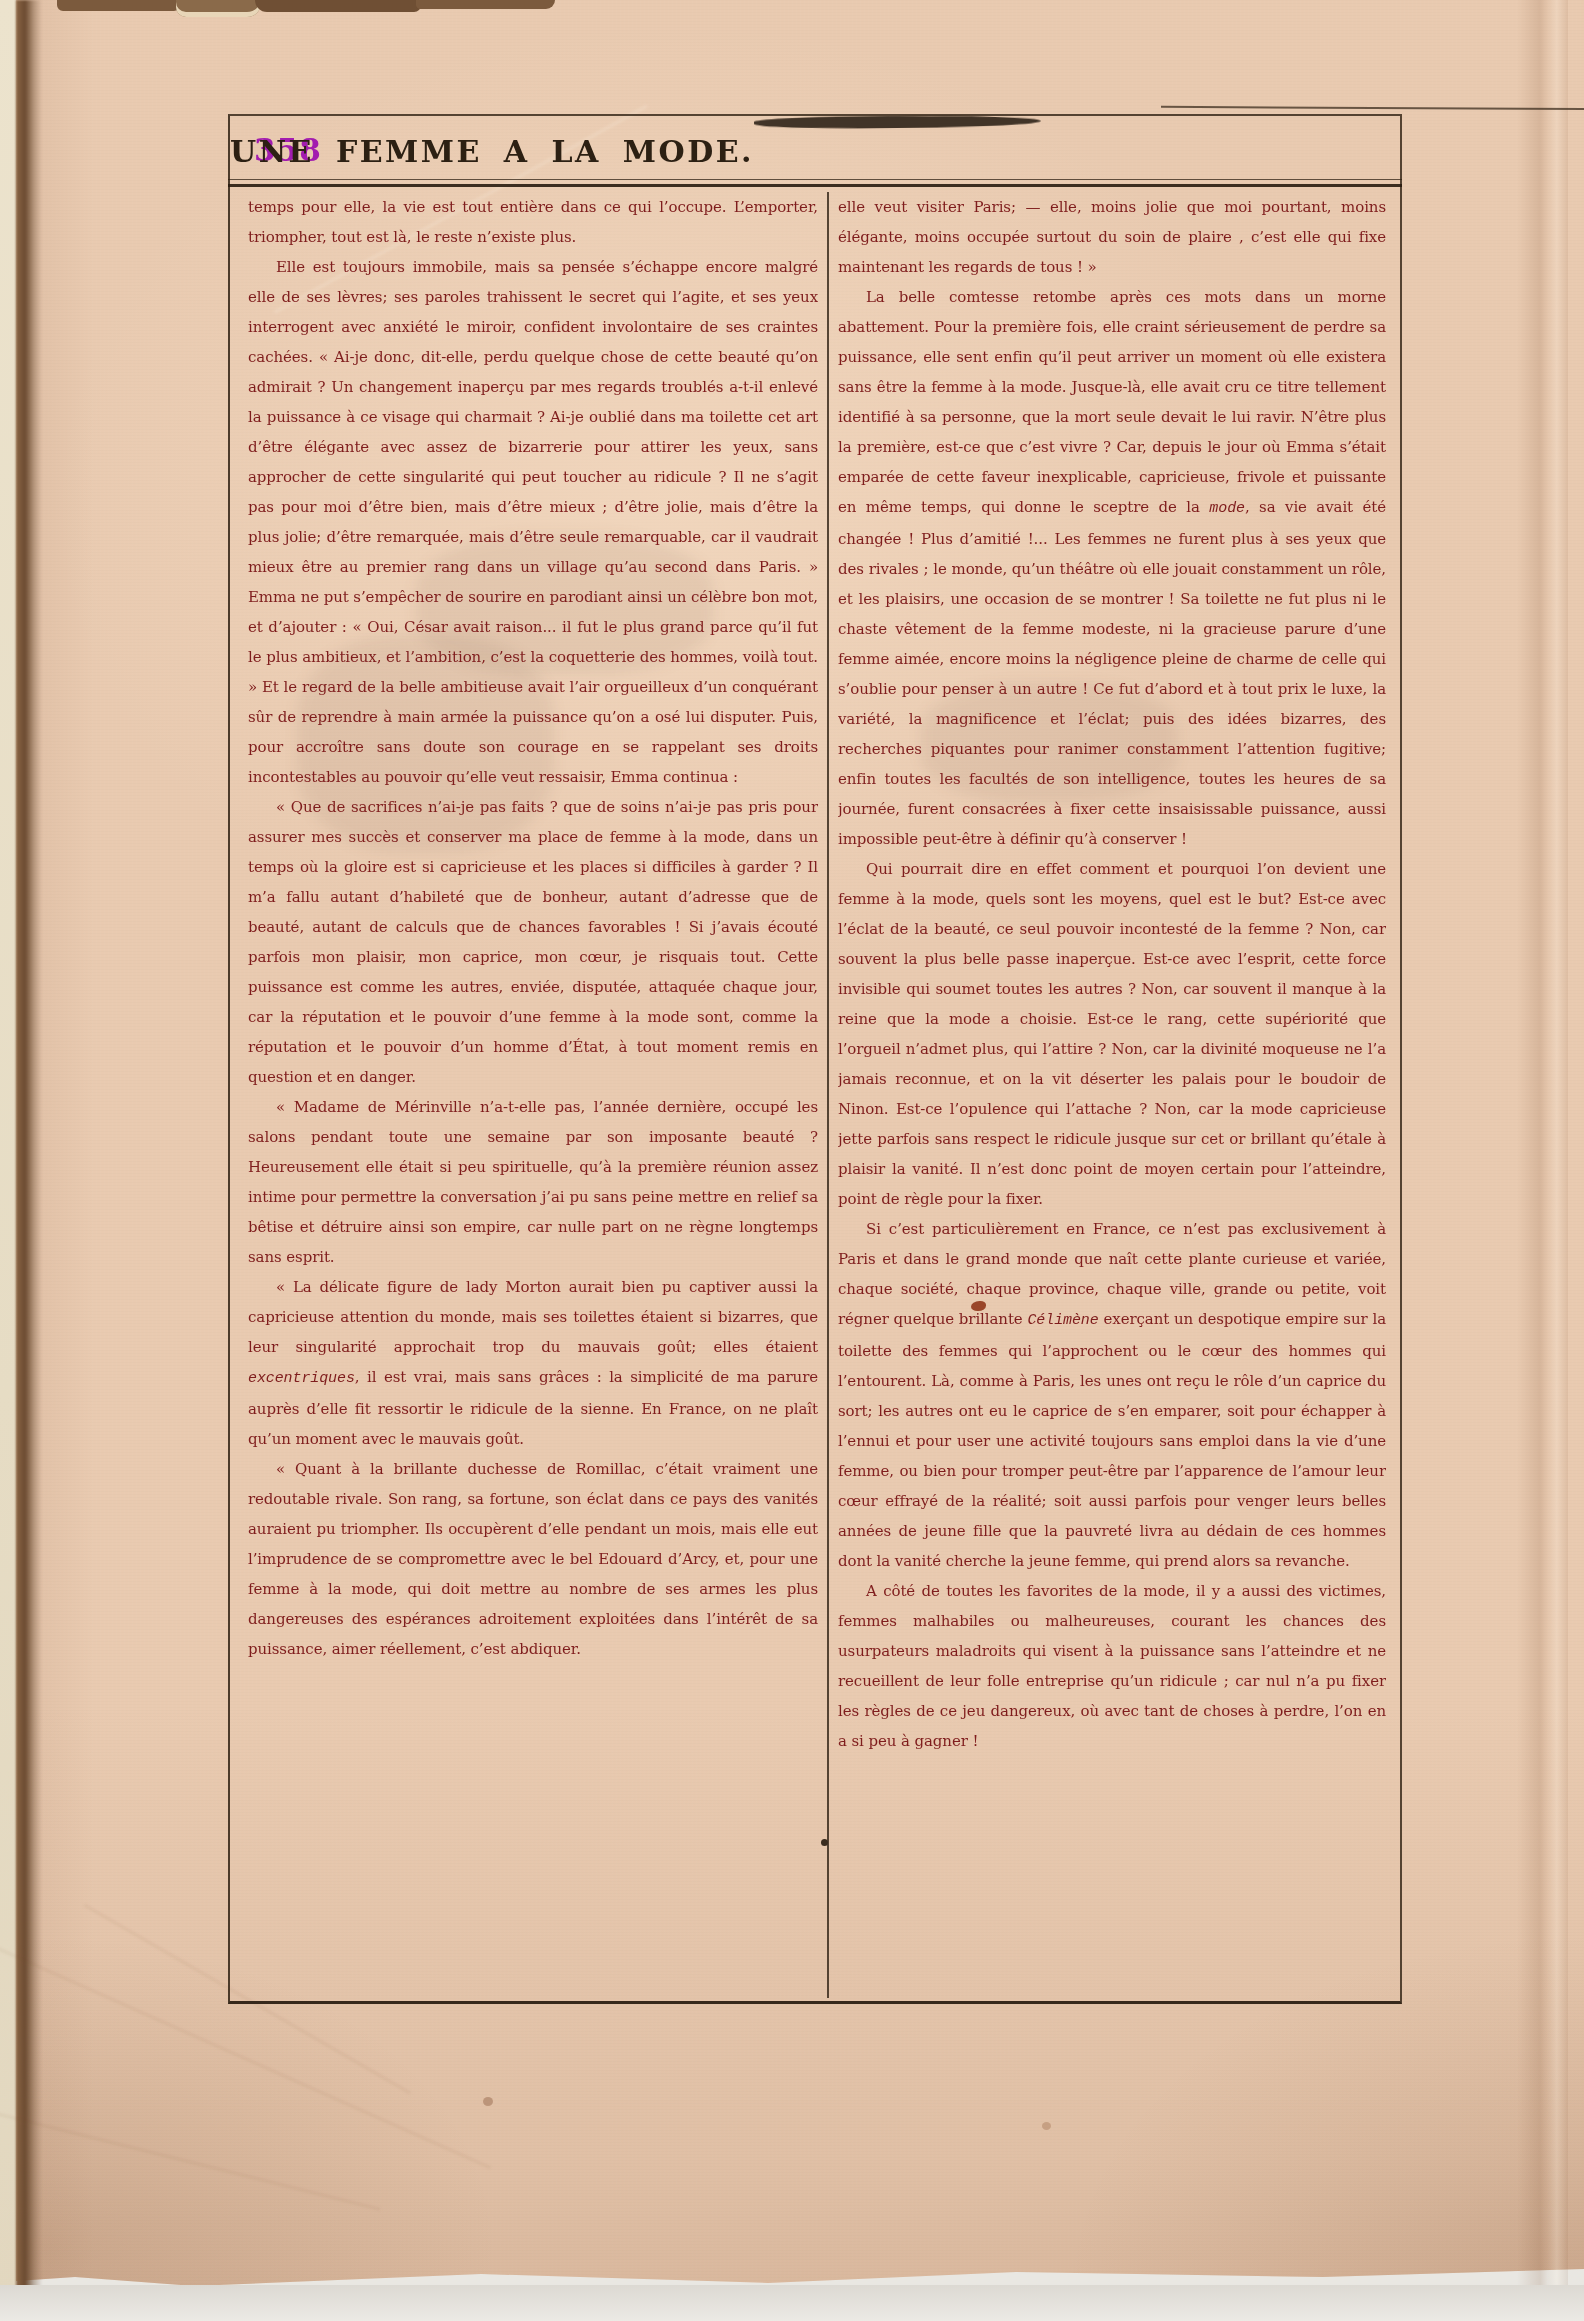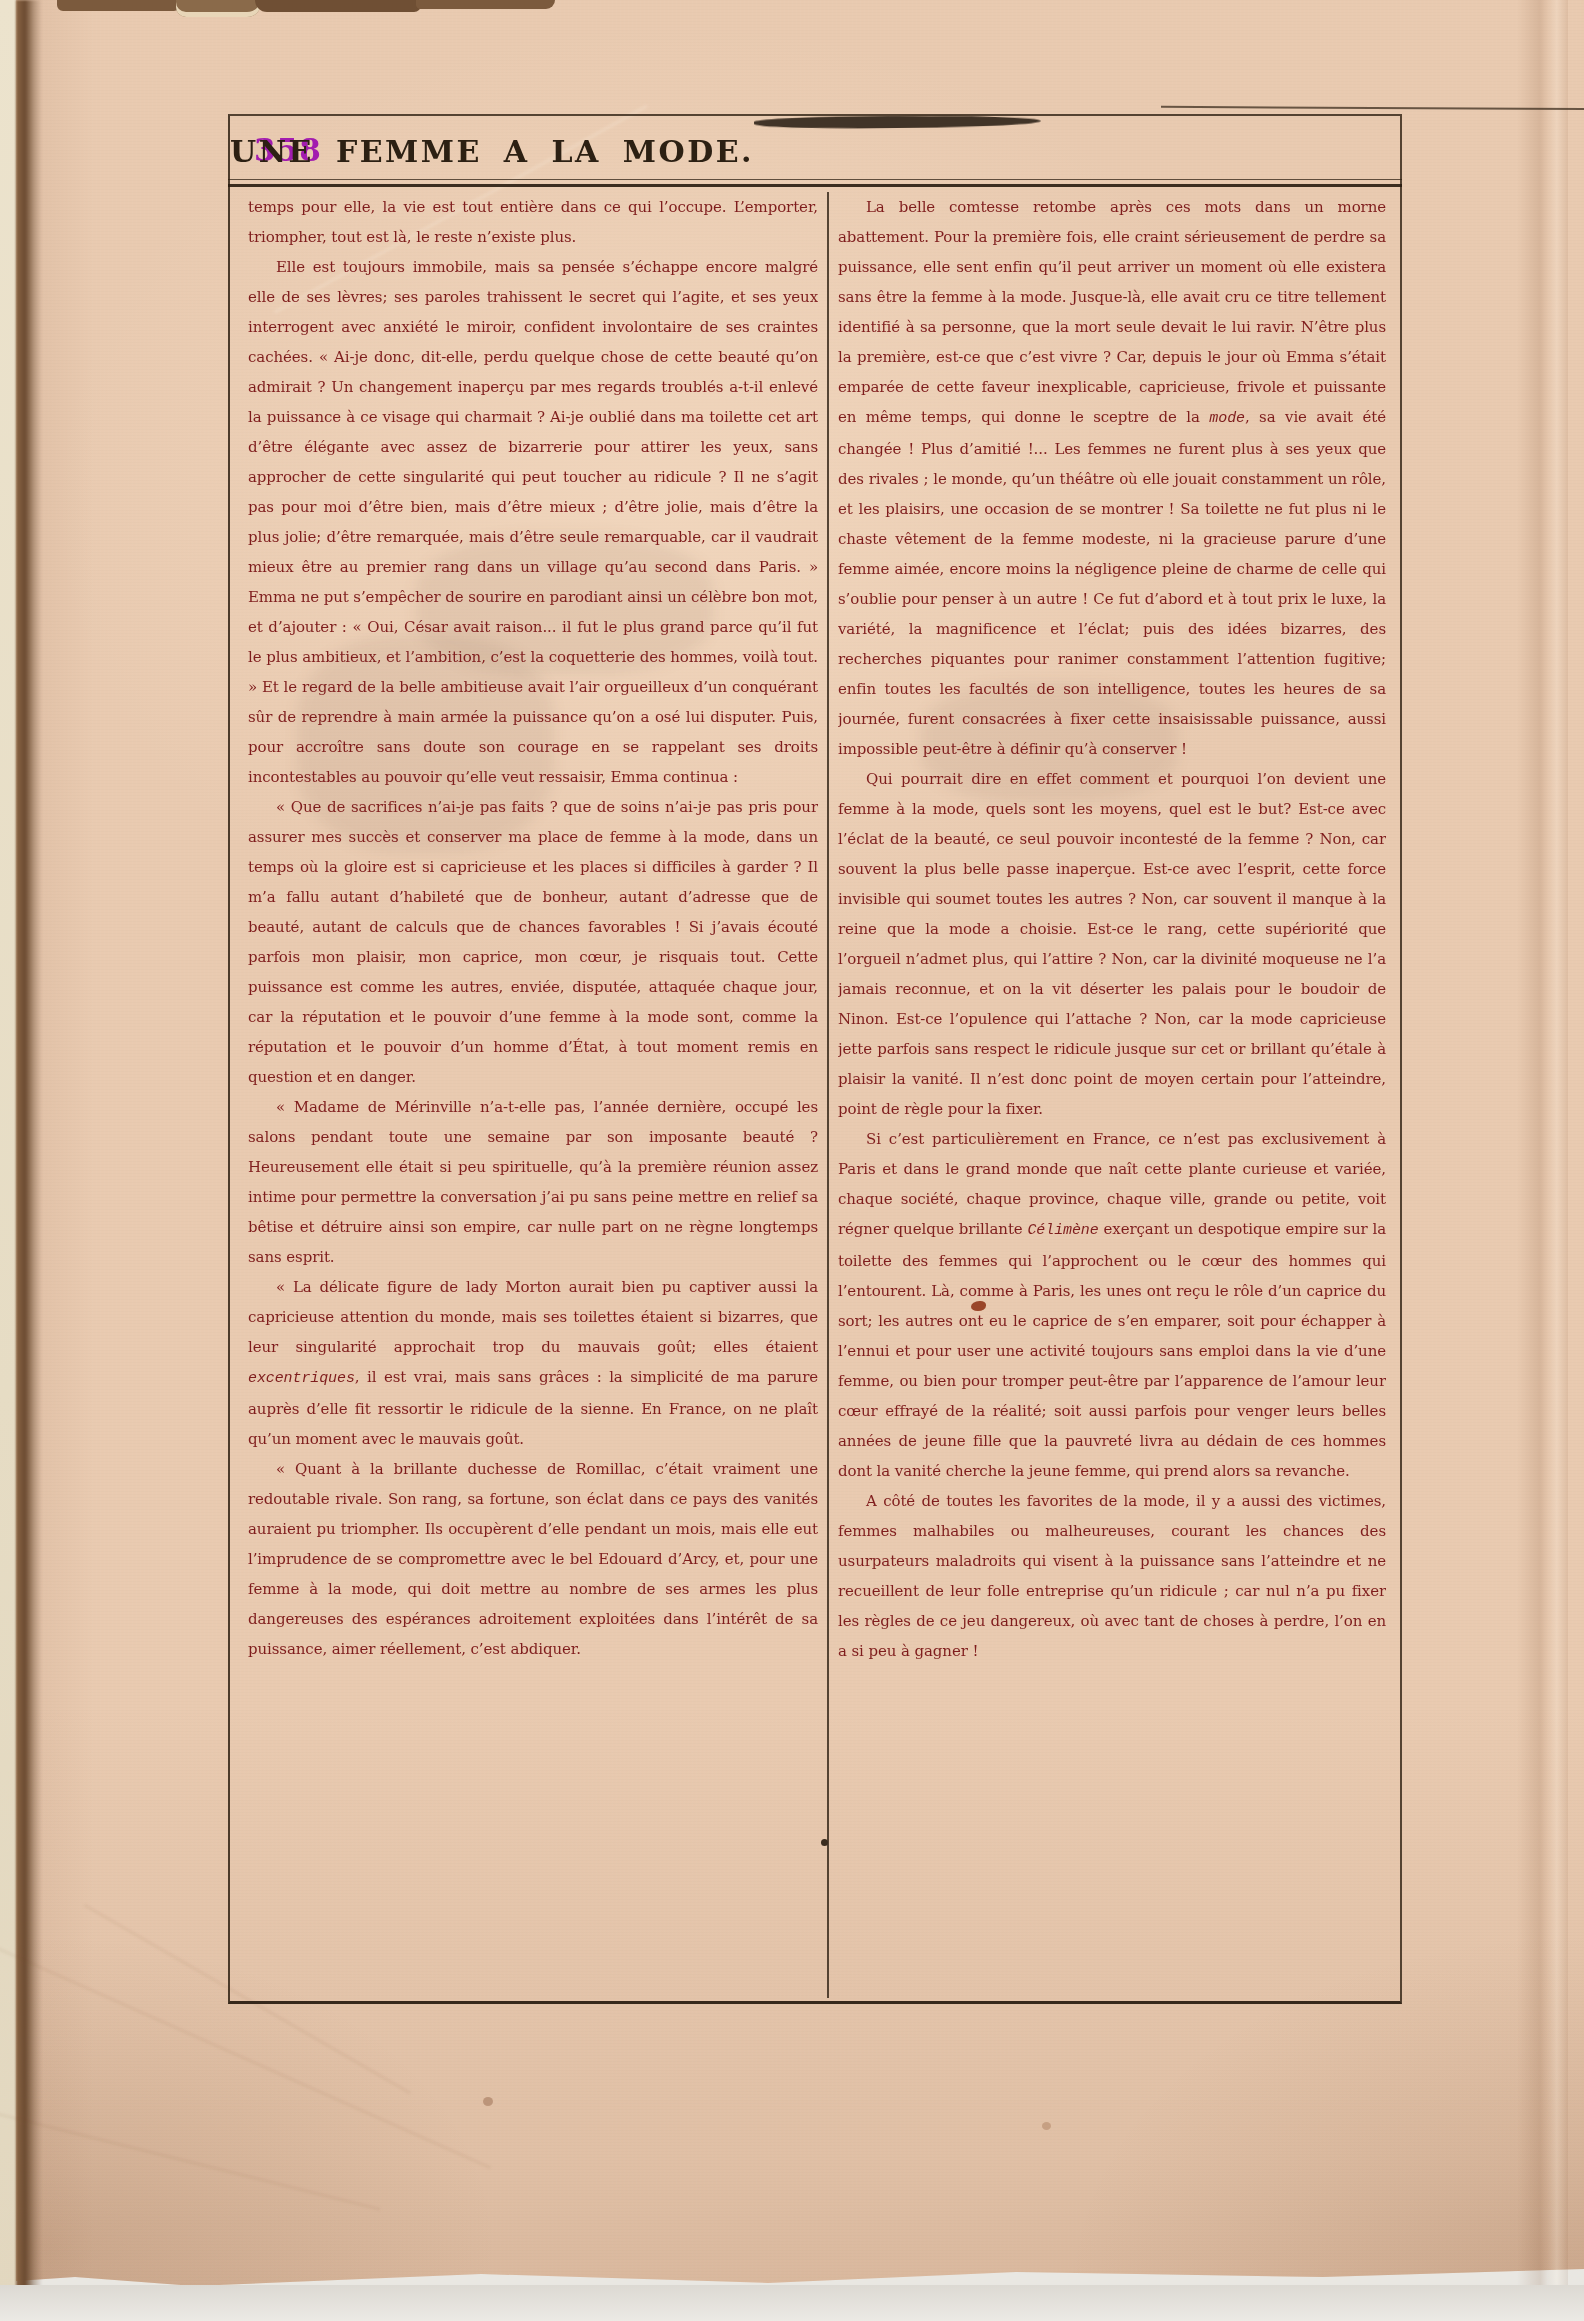--- a/index.html
+++ b/index.html
@@ -115,20 +115,21 @@
       <div class="col col-left">
           <p class="para"><span>temps pour elle, la vie est tout entière dans ce qui l’occupe. L’emporter, triompher, tout est là, le reste n’existe plus.</span></p>
           <p class="para indent"><span>Elle est toujours immobile, mais sa pensée s’échappe encore malgré elle de ses lèvres; ses paroles trahissent le secret qui l’agite, et ses yeux interrogent avec anxiété le miroir, confident involontaire de ses craintes cachées. « Ai-je donc, dit-elle, perdu quelque chose de cette beauté qu’on admirait ? Un changement inaperçu par mes regards troublés a-t-il enlevé la puissance à ce visage qui charmait ? Ai-je oublié dans ma toilette cet art d’être élégante avec assez de bizarrerie pour attirer les yeux, sans approcher de cette singularité qui peut toucher au ridicule ? Il ne s’agit pas pour moi d’être bien, mais d’être mieux ; d’être jolie, mais d’être la plus jolie; d’être remarquée, mais d’être seule remarquable, car il vaudrait mieux être au premier rang dans un village qu’au second dans Paris. » Emma ne put s’empêcher de sourire en parodiant ainsi un célèbre bon mot, et d’ajouter : « Oui, César avait raison... il fut le plus grand parce qu’il fut le plus ambitieux, et l’ambition, c’est la coquetterie des hommes, voilà tout. » Et le regard de la belle ambitieuse avait l’air orgueilleux d’un conquérant sûr de reprendre à main armée la puissance qu’on a osé lui disputer. Puis, pour accroître sans doute son courage en se rappelant ses droits incontestables au pouvoir qu’elle veut ressaisir, Emma continua :</span></p>
           <p class="para indent"><span>« Que de sacrifices n’ai-je pas faits ? que de soins n’ai-je pas pris pour assurer mes succès et conserver ma place de femme à la mode, dans un temps où la gloire est si capricieuse et les places si difficiles à garder ? Il m’a fallu autant d’habileté que de bonheur, autant d’adresse que de beauté, autant de calculs que de chances favorables ! Si j’avais écouté parfois mon plaisir, mon caprice, mon cœur, je risquais tout. Cette puissance est comme les autres, enviée, disputée, attaquée chaque jour, car la réputation et le pouvoir d’une femme à la mode sont, comme la réputation et le pouvoir d’un homme d’État, à tout moment remis en question et en danger.</span></p>
           <p class="para indent"><span>« Madame de Mérinville n’a-t-elle pas, l’année dernière, occupé les salons pendant toute une semaine par son imposante beauté ? Heureusement elle était si peu spirituelle, qu’à la première réunion assez intime pour permettre la conversation j’ai pu sans peine mettre en relief sa bêtise et détruire ainsi son empire, car nulle part on ne règne longtemps sans esprit.</span></p>
           <p class="para indent"><span>« La délicate figure de lady Morton aurait bien pu captiver aussi la capricieuse attention du monde, mais ses toilettes étaient si bizarres, que leur singularité approchait trop du mauvais goût; elles étaient </span><span class="it">excentriques</span><span>, il est vrai, mais sans grâces : la simplicité de ma parure auprès d’elle fit ressortir le ridicule de la sienne. En France, on ne plaît qu’un moment avec le mauvais goût.</span></p>
           <p class="para indent"><span>« Quant à la brillante duchesse de Romillac, c’était vraiment une redoutable rivale. Son rang, sa fortune, son éclat dans ce pays des vanités auraient pu triompher. Ils occupèrent d’elle pendant un mois, mais elle eut l’imprudence de se compromettre avec le bel Edouard d’Arcy, et, pour une femme à la mode, qui doit mettre au nombre de ses armes les plus dangereuses des espérances adroitement exploitées dans l’intérêt de sa puissance, aimer réellement, c’est abdiquer.</span></p>
         </div>
       <div class="divider"></div>
       <div class="col col-right">
+          <p class="para"><span>elle veut visiter Paris; — elle, moins jolie que moi pourtant, moins élégante, moins occupée surtout du soin de plaire , c’est elle qui fixe maintenant les regards de tous ! »</span></p>
           <p class="para indent"><span>La belle comtesse retombe après ces mots dans un morne abattement. Pour la première fois, elle craint sérieusement de perdre sa puissance, elle sent enfin qu’il peut arriver un moment où elle existera sans être la femme à la mode. Jusque-là, elle avait cru ce titre tellement identifié à sa personne, que la mort seule devait le lui ravir. N’être plus la première, est-ce que c’est vivre ? Car, depuis le jour où Emma s’était emparée de cette faveur inexplicable, capricieuse, frivole et puissante en même temps, qui donne le sceptre de la </span><span class="it">mode</span><span>, sa vie avait été changée ! Plus d’amitié !... Les femmes ne furent plus à ses yeux que des rivales ; le monde, qu’un théâtre où elle jouait constamment un rôle, et les plaisirs, une occasion de se montrer ! Sa toilette ne fut plus ni le chaste vêtement de la femme modeste, ni la gracieuse parure d’une femme aimée, encore moins la négligence pleine de charme de celle qui s’oublie pour penser à un autre ! Ce fut d’abord et à tout prix le luxe, la variété, la magnificence et l’éclat; puis des idées bizarres, des recherches piquantes pour ranimer constamment l’attention fugitive; enfin toutes les facultés de son intelligence, toutes les heures de sa journée, furent consacrées à fixer cette insaisissable puissance, aussi impossible peut-être à définir qu’à conserver !</span></p>
           <p class="para indent"><span>Qui pourrait dire en effet comment et pourquoi l’on devient une femme à la mode, quels sont les moyens, quel est le but? Est-ce avec l’éclat de la beauté, ce seul pouvoir incontesté de la femme ? Non, car souvent la plus belle passe inaperçue. Est-ce avec l’esprit, cette force invisible qui soumet toutes les autres ? Non, car souvent il manque à la reine que la mode a choisie. Est-ce le rang, cette supériorité que l’orgueil n’admet plus, qui l’attire ? Non, car la divinité moqueuse ne l’a jamais reconnue, et on la vit déserter les palais pour le boudoir de Ninon. Est-ce l’opulence qui l’attache ? Non, car la mode capricieuse jette parfois sans respect le ridicule jusque sur cet or brillant qu’étale à plaisir la vanité. Il n’est donc point de moyen certain pour l’atteindre, point de règle pour la fixer.</span></p>
           <p class="para indent"><span>Si c’est particulièrement en France, ce n’est pas exclusivement à Paris et dans le grand monde que naît cette plante curieuse et variée, chaque société, chaque province, chaque ville, grande ou petite, voit régner quelque brillante </span><span class="it">Célimène</span><span> exerçant un despotique empire sur la toilette des femmes qui l’approchent ou le cœur des hommes qui l’entourent. Là, comme à Paris, les unes ont reçu le rôle d’un caprice du sort; les autres ont eu le caprice de s’en emparer, soit pour échapper à l’ennui et pour user une activité toujours sans emploi dans la vie d’une femme, ou bien pour tromper peut-être par l’apparence de l’amour leur cœur effrayé de la réalité; soit aussi parfois pour venger leurs belles années de jeune fille que la pauvreté livra au dédain de ces hommes dont la vanité cherche la jeune femme, qui prend alors sa revanche.</span></p>
           <p class="para indent"><span>A côté de toutes les favorites de la mode, il y a aussi des victimes, femmes malhabiles ou malheureuses, courant les chances des usurpateurs maladroits qui visent à la puissance sans l’atteindre et ne recueillent de leur folle entreprise qu’un ridicule ; car nul n’a pu fixer les règles de ce jeu dangereux, où avec tant de choses à perdre, l’on en a si peu à gagner !</span></p>
         </div>
     </div>
   </div>
 
   <div class="smudge-top"></div>
   <div class="stain-red"></div>

